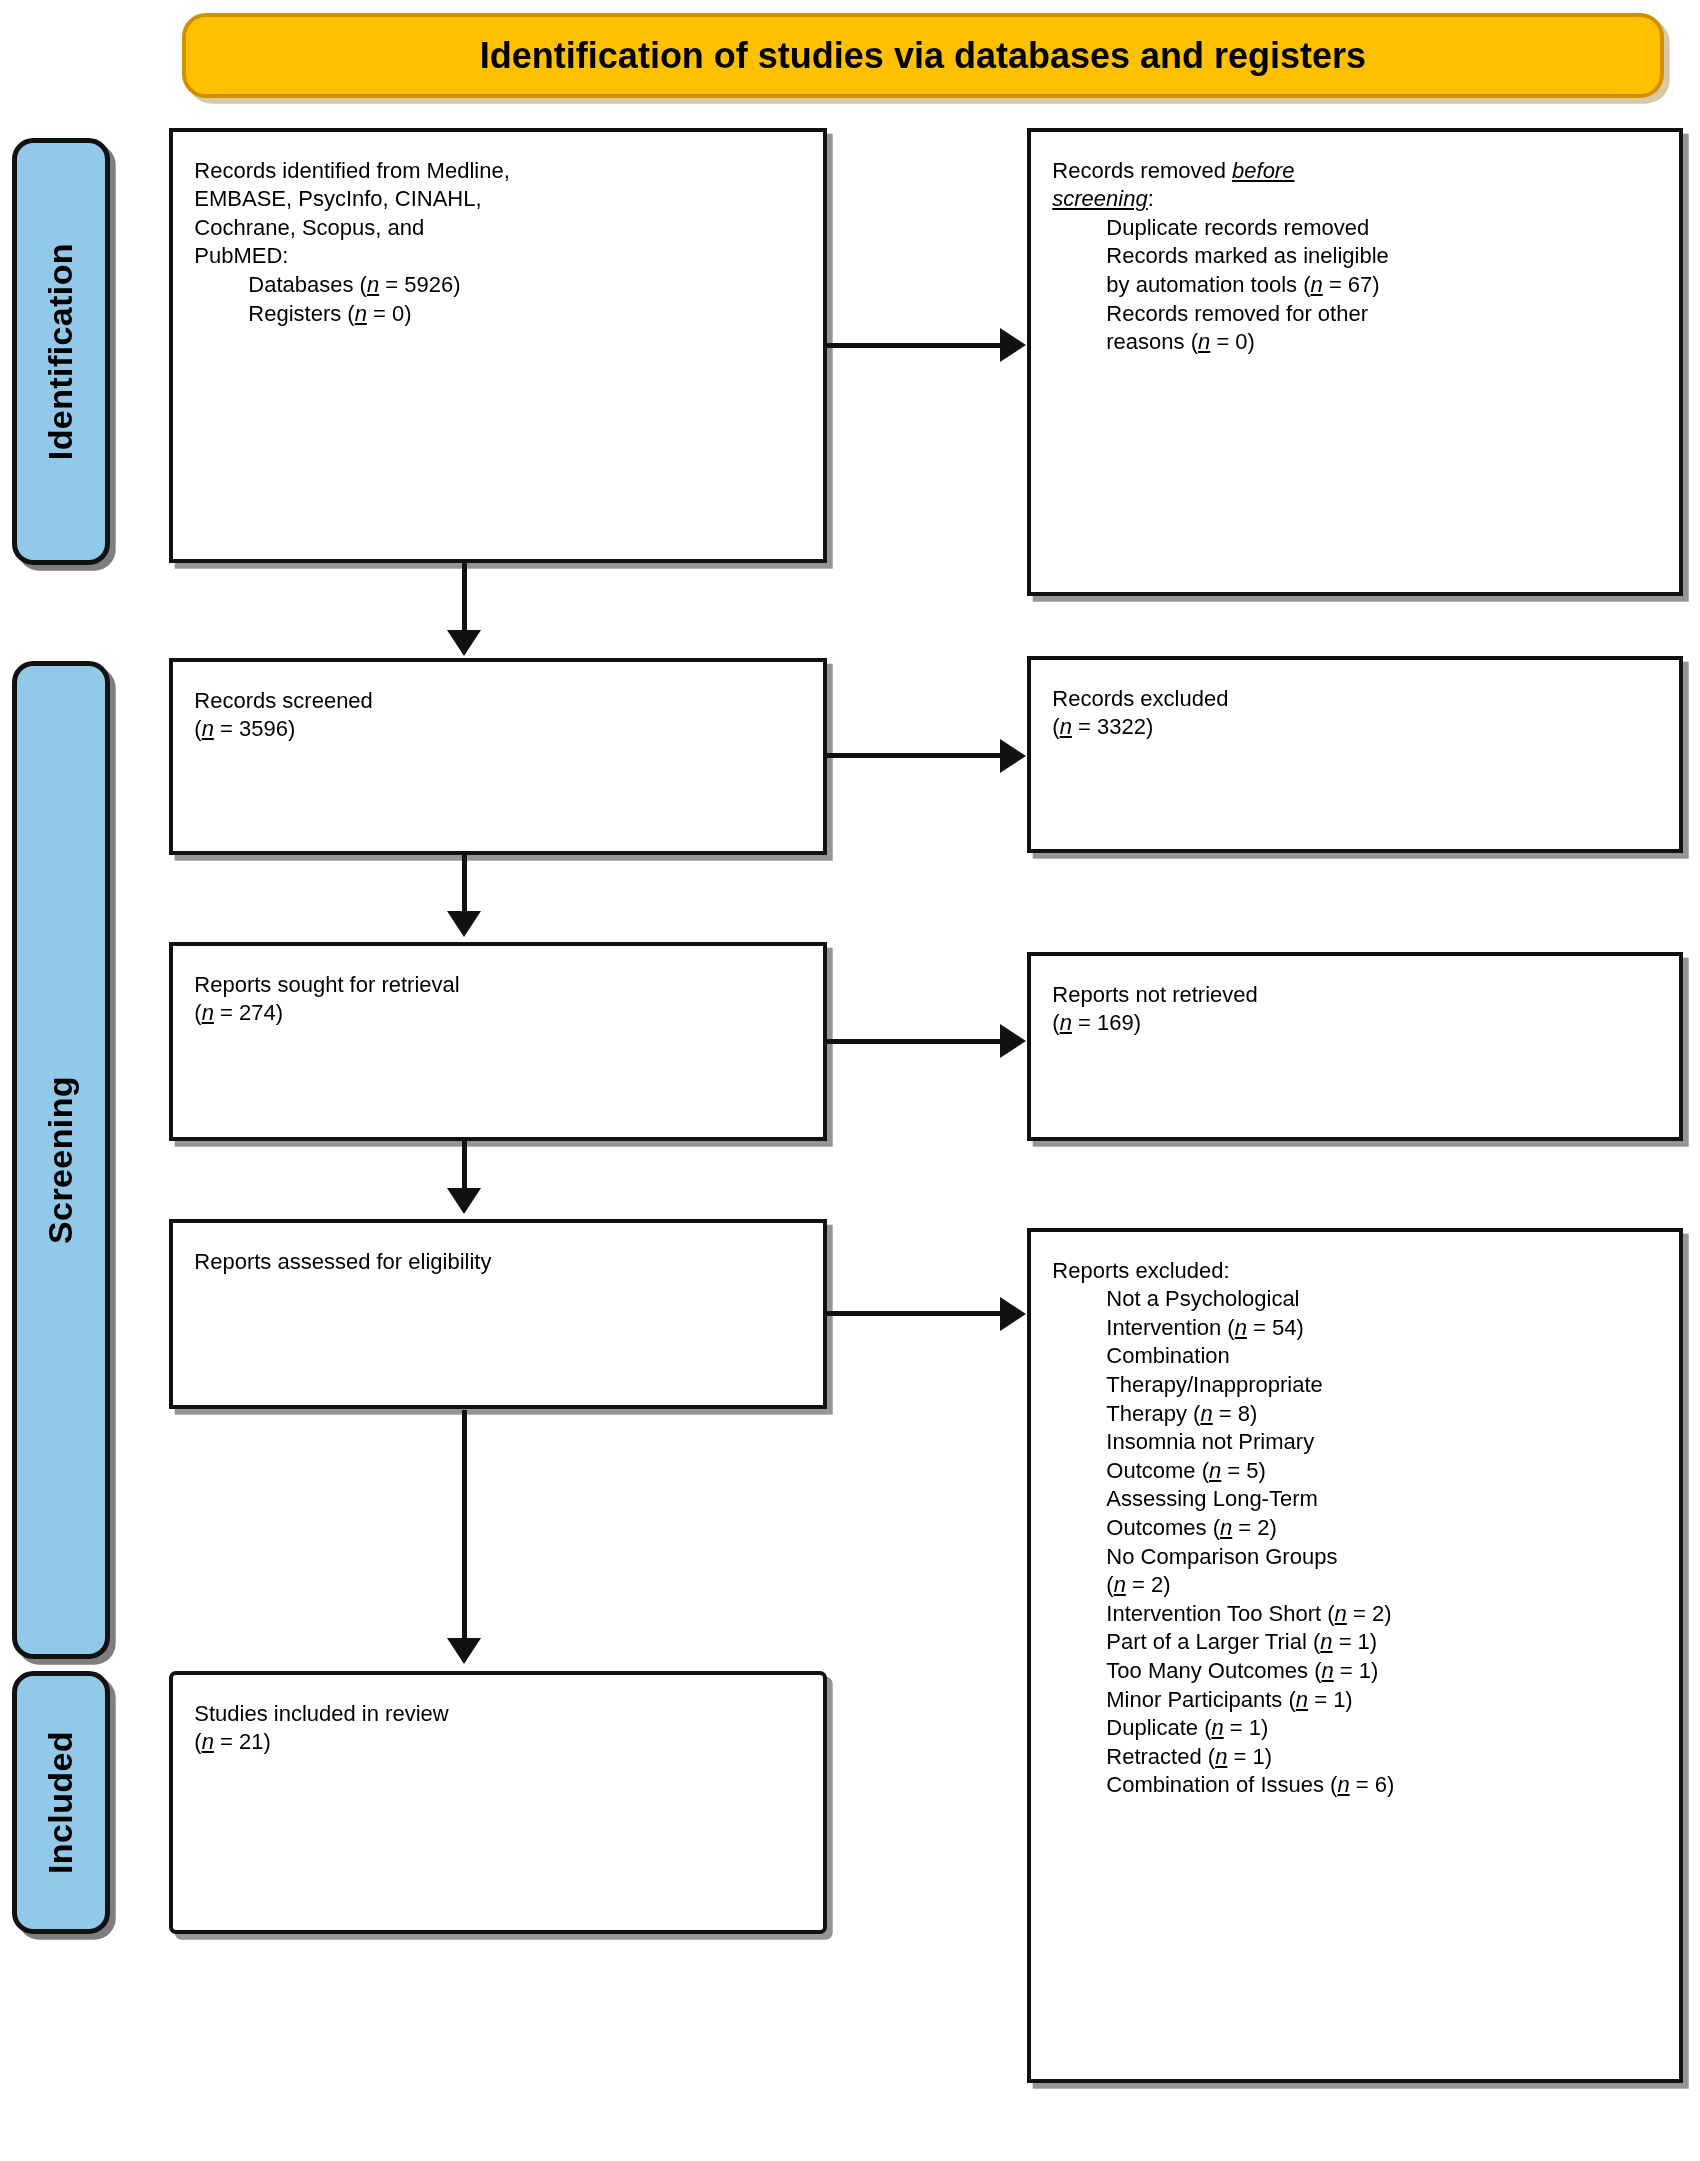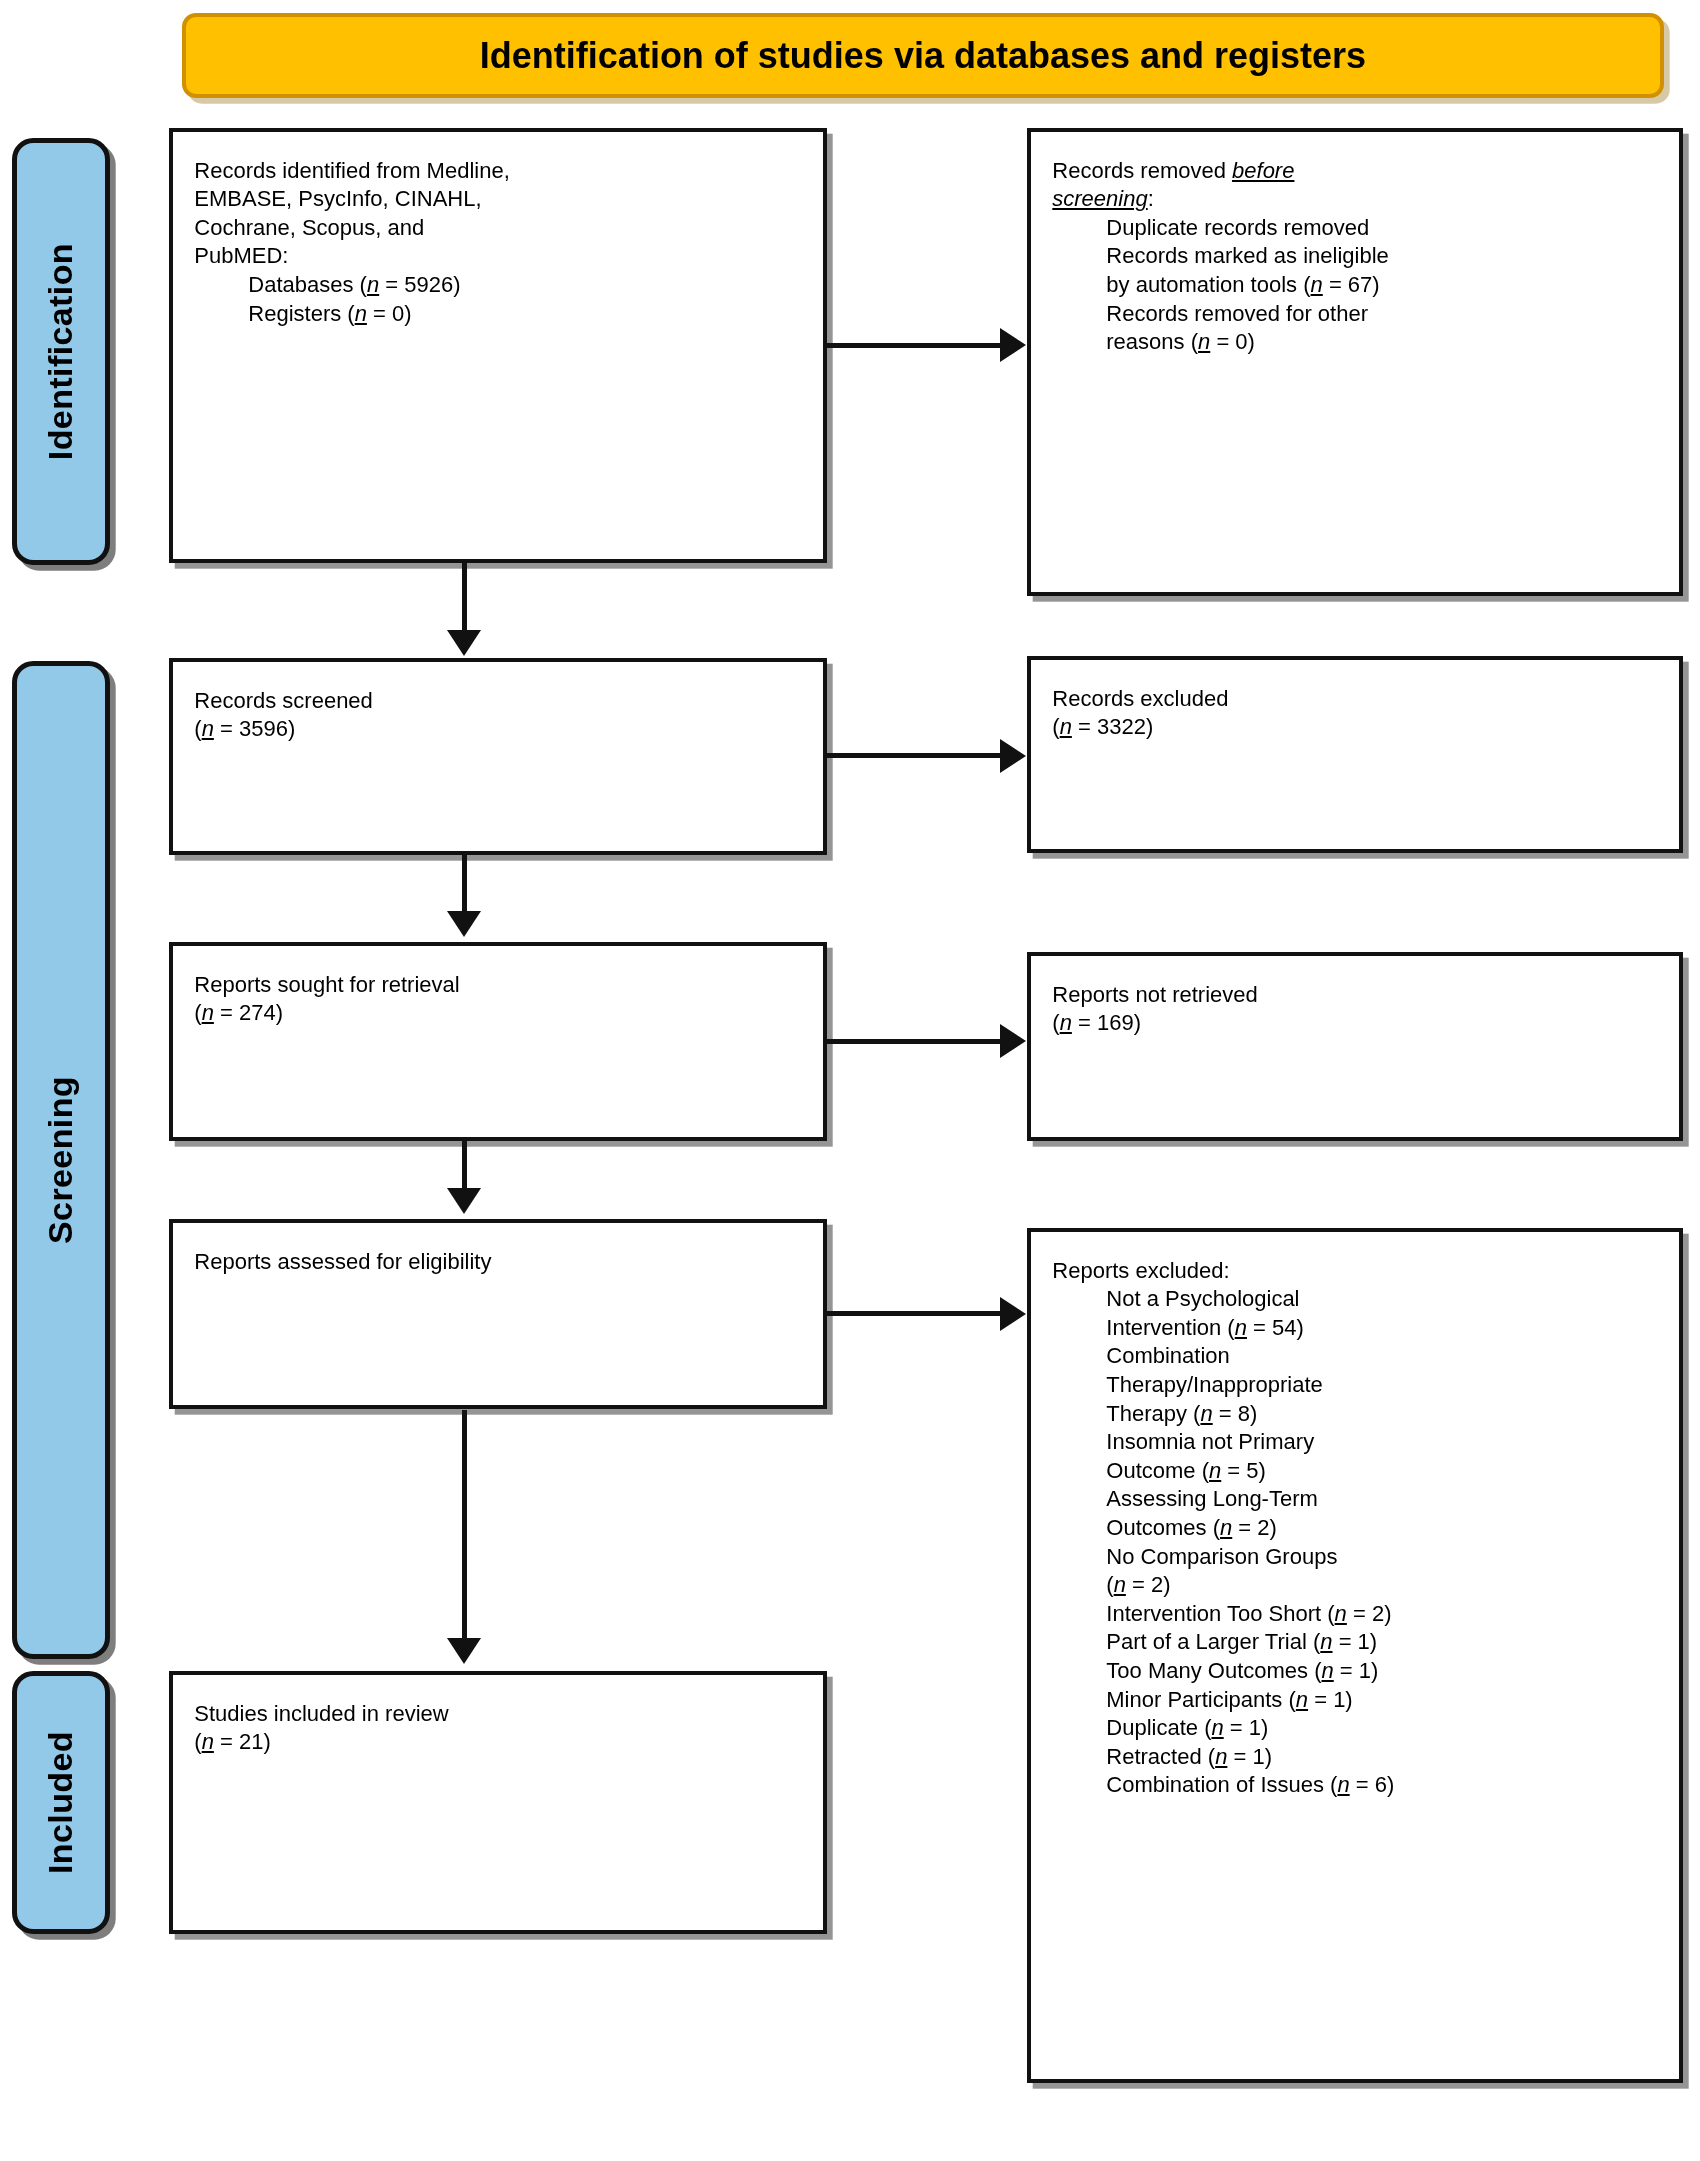--- a/index.html
+++ b/index.html
@@ -23,21 +23,21 @@
 
   
   .banner {
     position: absolute;
     left: 182px;
     top: 13px;
     width: 1482px;
     height: 85px;
     background: #FFC000;
     border: 4.1px solid #D09000;
-    border-radius: 14px;
+    border-radius: 24px;
     box-sizing: border-box;
     display: flex;
     align-items: center;
     justify-content: center;
     box-shadow: 5.7px 5.7px 0 rgba(140,100,0,0.35);
   }
   .banner-text {
     font-size: 36px;
     font-weight: bold;
     letter-spacing: 0px;
@@ -94,21 +94,21 @@
 
   
   #box-identified   { left: 169px;  top: 128px;  width: 658px;  height: 435px; }
   #box-removed      { left: 1027px; top: 128px;  width: 656px;  height: 468px; }
   #box-screened     { left: 169px;  top: 658px;  width: 658px;  height: 197px; }
   #box-excluded     { left: 1027px; top: 656px;  width: 656px;  height: 197px; }
   #box-sought       { left: 169px;  top: 942px; width: 658px;  height: 199px; }
   #box-notretrieved { left: 1027px; top: 952px; width: 656px;  height: 189px; }
   #box-assessed     { left: 169px;  top: 1219px; width: 658px;  height: 190px; }
   #box-repexcluded  { left: 1027px; top: 1228px; width: 656px;  height: 855px; }
-  #box-included     { left: 169px;  top: 1671px; width: 658px;  height: 263px; }
+  #box-included     { left: 169px;  top: 1671px; width: 658px;  height: 263px; border-radius: 7px; }
 
   
   .conn { position: absolute; }
   .hline { height: 4.9px; background: #111111; }
   .vline { width: 4.9px;  background: #111111; }
 
   .arrow-right {
     position: absolute;
     width: 0; height: 0;
     border-top: 17px solid transparent;

